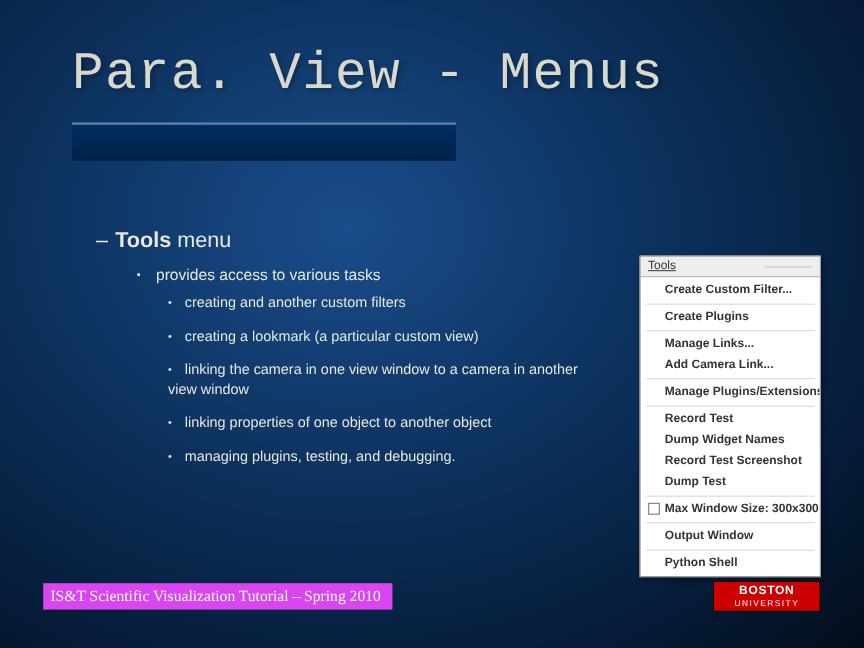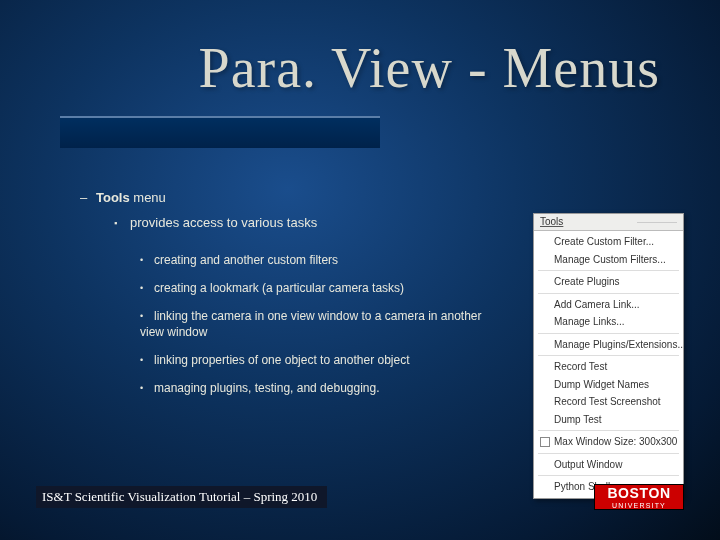--- a/index.html
+++ b/index.html
@@ -11,90 +11,89 @@
       position: relative;
       overflow: hidden;
     }
     .title-wrap {
       position: absolute;
       top: 38px;
       left: 60px;
       right: 60px;
     }
     .title {
-      font-family: Liberation Serif, serif;
-      font-size: 56px;
+      font-family: Liberation Mono, monospace;
+      font-size: 44px;
       color: #d8d8cc;
       letter-spacing: 1px;
       text-shadow: 2px 2px 4px rgba(0,0,0,0.3);
       line-height: 1.1;
       padding-bottom: 2px;
-      text-align: right;
     }
     .title-under {
       margin-top: 14px;
       height: 32px;
       width: 320px;
       background: linear-gradient(180deg, #002e5f 0%, #00224a 100%);
       border-top: 2px solid #5b7ea8;
     }
     .content {
       position: absolute;
       top: 190px;
       left: 80px;
       width: 420px;
       color: #e8e8dc;
     }
     .lvl1 {
-      font-size: 13px;
+      font-size: 18px;
       margin-bottom: 10px;
     }
     .lvl1-dash { display: inline-block; width: 16px; }
     .lvl1-bold { font-weight: bold; }
     .lvl2 {
       font-size: 13px;
       margin-left: 34px;
-      margin-bottom: 22px;
+      margin-bottom: 8px;
     }
     .bullet-sq { display: inline-block; width: 16px; font-size: 9px; position: relative; top:-1px;}
     .lvl3-list {
       margin-left: 60px;
     }
     .lvl3 {
       font-size: 12px;
       margin-bottom: 11px;
       line-height: 1.4;
     }
     .bullet-dot { display:inline-block; width: 14px; font-size: 9px; position: relative; top:-1px;}
     .footer-bar {
       position: absolute;
       bottom: 32px;
       left: 36px;
-      background: #0f172a;
+      background: #d946ef;
       color: #fff;
       font-family: 'Times New Roman', serif;
       font-size: 13px;
       padding: 3px 10px 3px 6px;
     }
     .logo {
       position: absolute;
       bottom: 30px;
       right: 36px;
       width: 90px;
       height: 26px;
       background: #cc0000;
       border: 1px solid #000;
       display: flex;
       flex-direction: column;
       align-items: center;
       justify-content: center;
       color: #fff;
       font-family: Arial, sans-serif;
     }
-    .logo .l1 { font-size: 14px; font-weight: bold; letter-spacing: 0.6px; line-height: 1; text-align: center;}
+    .logo .l1 { font-size: 10px; font-weight: bold; letter-spacing: 0.6px; line-height: 1; text-align: center;}
     .logo .l2 { font-size: 7px; letter-spacing: 1.2px; line-height:1; margin-top:2px;}
     .menu-panel {
       position: absolute;
       top: 213px;
       right: 36px;
       width: 151px;
       background: #f5f5f2;
       border: 1px solid #999;
       font-family: Tahoma, Arial, sans-serif;
       font-size: 10px;
@@ -107,20 +106,21 @@
       padding: 2px 6px;
       height: 17px;
       position: relative;
       cursor: default;
     }
     .menu-header-label { text-decoration: underline; text-decoration-color:#555;}
     .hdr-line { position:absolute; right:6px; top:8px; width:40px; height:1px; background:#ccc;}
     .menu-body {
       background: #fff;
       padding: 2px 0;
+      font-weight: bold;
     }
     .menu-item {
       padding: 2px 6px 2px 20px;
       white-space: nowrap;
       overflow: hidden;
       line-height: 1.35;
       cursor: default;
     }
     .menu-sep {
       height: 1px;
@@ -151,40 +151,39 @@
 
 <div class="content">
   <div class="lvl1">
     <span class="lvl1-dash">– </span><span class="lvl1-bold">Tools</span><span> menu</span>
   </div>
   <div class="lvl2">
     <span class="bullet-sq">▪</span><span>provides access to various tasks</span>
   </div>
   <div class="lvl3-list">
     <div class="lvl3"><span class="bullet-dot">•</span><span>creating and another custom filters</span></div>
-    <div class="lvl3"><span class="bullet-dot">•</span><span>creating a lookmark (a particular camera tasks)</span></div>
+    <div class="lvl3"><span class="bullet-dot">•</span><span>creating a lookmark (a particular custom view)</span></div>
     <div class="lvl3"><span class="bullet-dot">•</span><span>linking the camera in one view window to a camera in another view window</span></div>
     <div class="lvl3"><span class="bullet-dot">•</span><span>linking properties of one object to another object</span></div>
     <div class="lvl3"><span class="bullet-dot">•</span><span>managing plugins, testing, and debugging.</span></div>
   </div>
 </div>
 
 <div class="menu-panel">
   <div class="menu-header">
     <span class="menu-header-label">Tools</span>
     <span class="hdr-line"></span>
   </div>
   <div class="menu-body" id="menu-body">
   <div class="menu-item">Create Custom Filter...</div>
-      <div class="menu-item">Manage Custom Filters...</div>
       <div class="menu-sep"></div>
       <div class="menu-item">Create Plugins</div>
       <div class="menu-sep"></div>
+      <div class="menu-item">Manage Links...</div>
       <div class="menu-item">Add Camera Link...</div>
-      <div class="menu-item">Manage Links...</div>
       <div class="menu-sep"></div>
       <div class="menu-item">Manage Plugins/Extensions...</div>
       <div class="menu-sep"></div>
       <div class="menu-item">Record Test</div>
       <div class="menu-item">Dump Widget Names</div>
       <div class="menu-item">Record Test Screenshot</div>
       <div class="menu-item">Dump Test</div>
       <div class="menu-sep"></div>
       <div class="menu-item menu-check">
         <span class="cb"></span>

